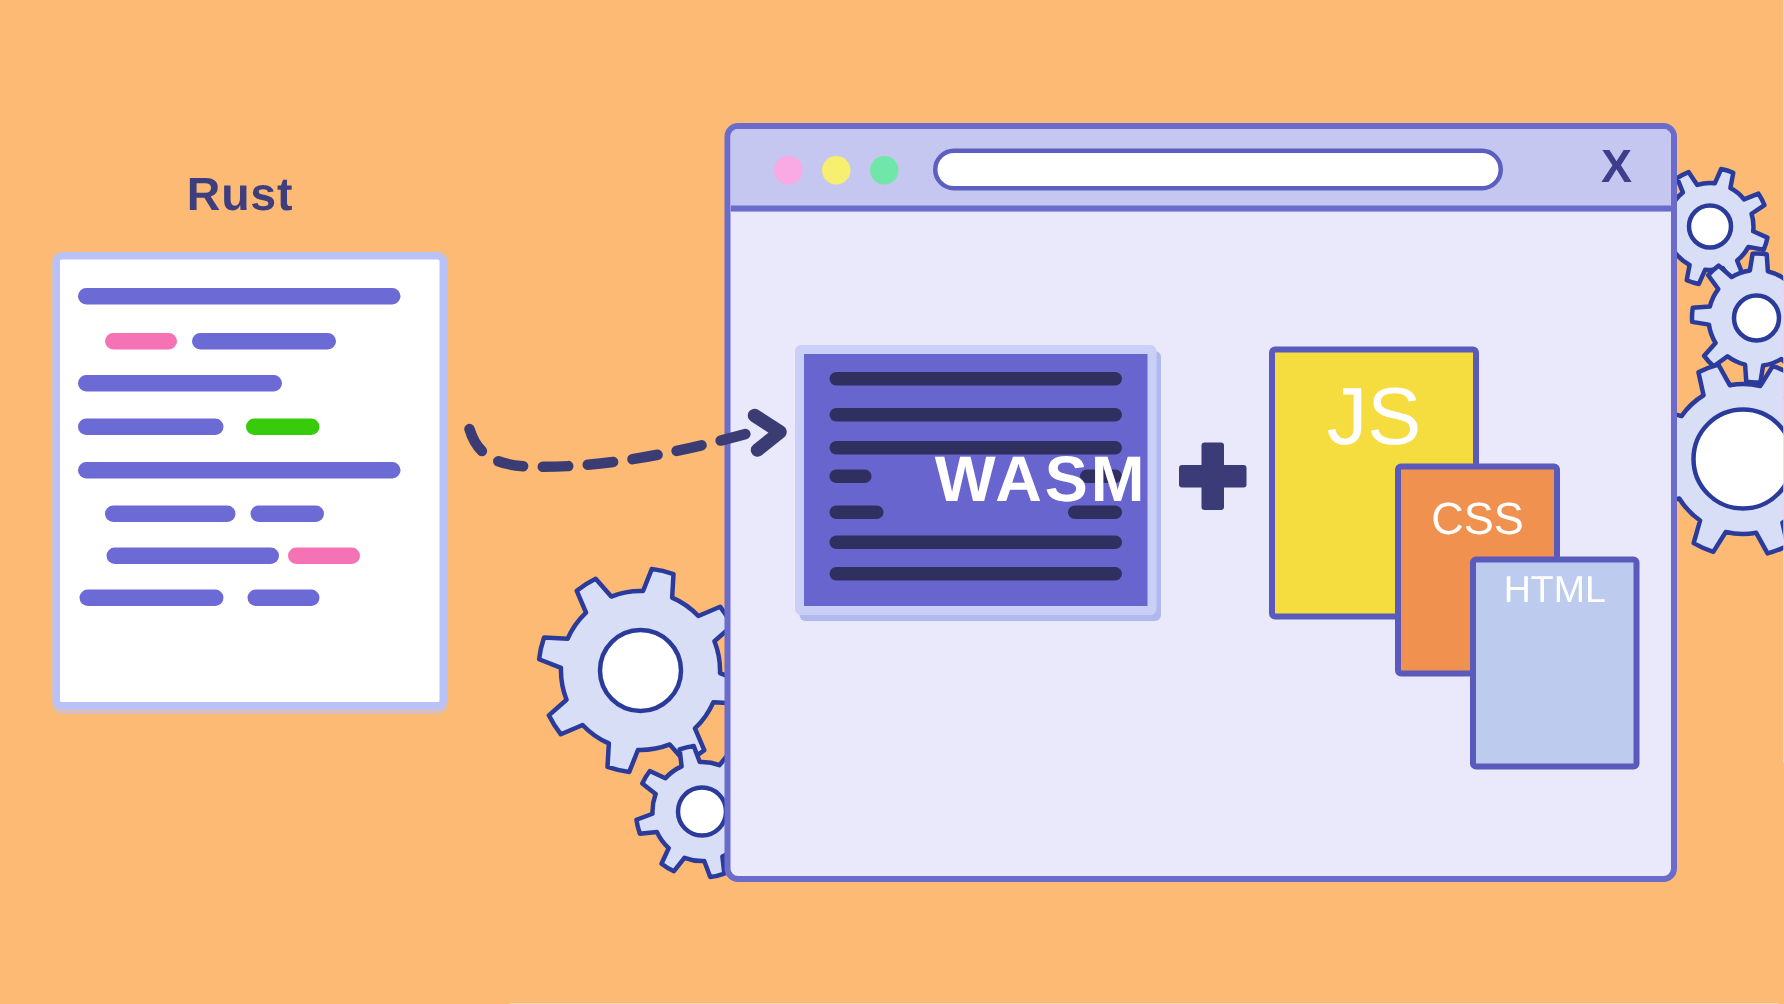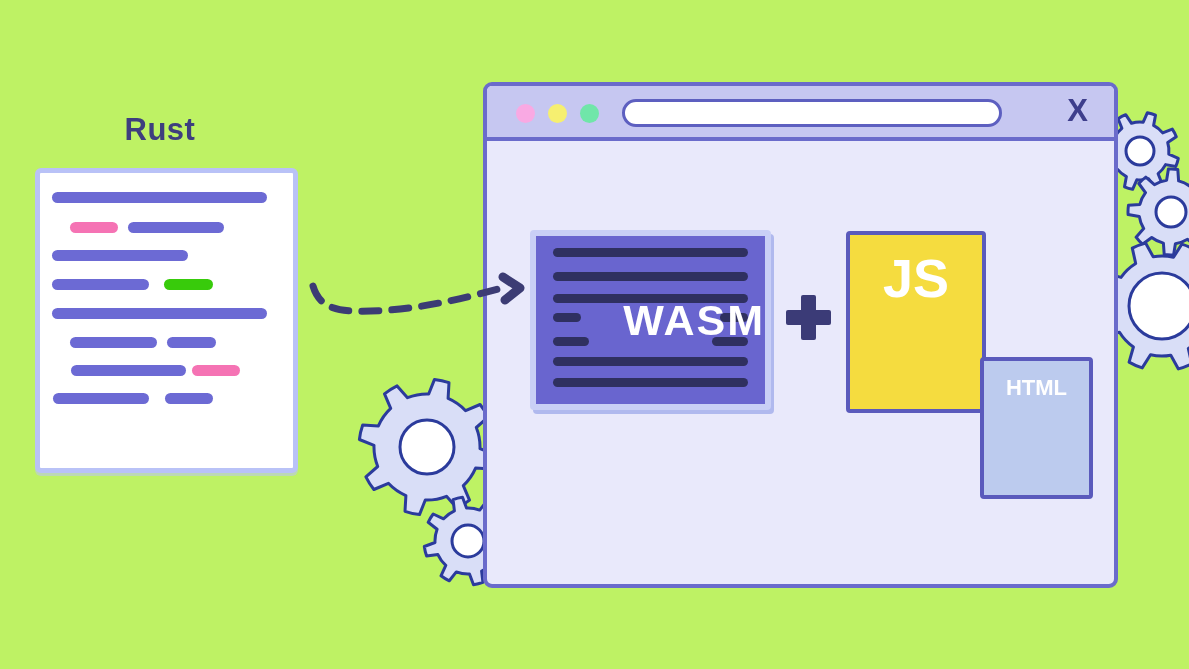--- a/index.html
+++ b/index.html
@@ -3,21 +3,21 @@
 <meta charset="utf-8">
 <style>
   :root{
     --browser-border:#6a6bcb; --titlebar-bg:#c6c7f1; --content-bg:#e9e9fb;
     --card-border:#5a5abc; --gear-fill:#d9def7; --gear-stroke:#2b3b9c;
     --arrow:#3c3c74; --code-box-border:#b9c2f7; --wasm-bg:#6965cf;
     --wasm-border:#c9cff6; --label-text:#3e3e7e; --addr-border:#5d5fc0;
   }
   *{margin:0;padding:0;box-sizing:border-box;}
   body{background:#fff;font-family:"Liberation Sans", sans-serif;}
-  .canvas{position:relative;width:1189px;height:669px;background:#bef264;overflow:hidden;}
+  .canvas{position:relative;width:1189px;height:669px;background:#fdba74;overflow:hidden;}
 
   .gears-svg{position:absolute;left:0;top:0;z-index:0;}
 
   
   .rust-title{position:absolute;left:35px;top:112px;width:250px;text-align:center;
     font-size:31px;font-weight:800;color:var(--label-text);letter-spacing:0.5px;z-index:1;}
   .code-box{position:absolute;left:35px;top:168px;width:263px;height:305px;background:#fff;
     border:5px solid var(--code-box-border);border-radius:6px;z-index:1;
     box-shadow:0 3px 0 rgba(185,194,247,.55);}
   .code-seg{position:absolute;height:11px;border-radius:6px;}
@@ -48,24 +48,24 @@
 
   
   .plus{position:absolute;left:299px;top:154px;width:45px;height:45px;}
   .plus::before{content:"";position:absolute;left:0;top:15px;width:45px;height:15px;
     background:#3b3b77;border-radius:2px;}
   .plus::after{content:"";position:absolute;left:15px;top:0;width:15px;height:45px;
     background:#3b3b77;border-radius:2px;}
 
   
   .card{position:absolute;border:4px solid var(--card-border);border-radius:4px;
-    display:flex;justify-content:center;color:#fff;font-weight:700;}
+    display:flex;justify-content:center;color:#fff;font-weight:400;}
   .card-js{left:359px;top:90px;width:140px;height:182px;font-size:54px;padding-top:12px;z-index:1;}
   .card-css{left:443px;top:168px;width:110px;height:142px;font-size:30px;padding-top:17px;z-index:2;}
-  .card-html{left:493px;top:216px;width:113px;height:142px;font-size:22px;padding-top:14px;z-index:3;}
+  .card-html{left:493px;top:230px;width:113px;height:142px;font-size:25px;padding-top:4px;z-index:3;}
 
   
   .arrow-svg{position:absolute;left:0;top:0;z-index:3;pointer-events:none;}
 </style>
 </head>
 <body>
 
 <div class="canvas">
 
   <svg class="gears-svg" width="1189" height="669" id="gearsSvg">
@@ -125,20 +125,23 @@
             <div class="wasm-seg" style="left: 17px; top: 142px; width: 195px; background: rgb(47, 48, 96);"></div>
           </div>
         <div class="wasm-label">WASM</div>
       </div>
 
       <div class="plus"></div>
 
       <div class="card card-js" id="cardJs" style="background: rgb(245, 220, 63);">
         <span>JS</span>
       </div>
+      <div class="card card-css" id="cardCss" style="background: rgb(240, 145, 79);">
+        <span>CSS</span>
+      </div>
       <div class="card card-html" id="cardHtml" style="background: rgb(188, 203, 238);">
         <span>HTML</span>
       </div>
     </div>
   </div>
 
   <svg class="arrow-svg" width="1189" height="669">
     <path id="arrowCurve" fill="none" stroke-width="7" stroke-linecap="round" stroke-dasharray="17 13" d="M 313 286 C 318 303 330 310 352 311 C 405 313 462 299 502 288" stroke="#3c3c74"></path>
     <path id="arrowHead" fill="none" stroke-width="9" stroke-linecap="round" stroke-linejoin="round" d="M 503 277 L 520 288 L 505 300" stroke="#3c3c74"></path>
   </svg>

